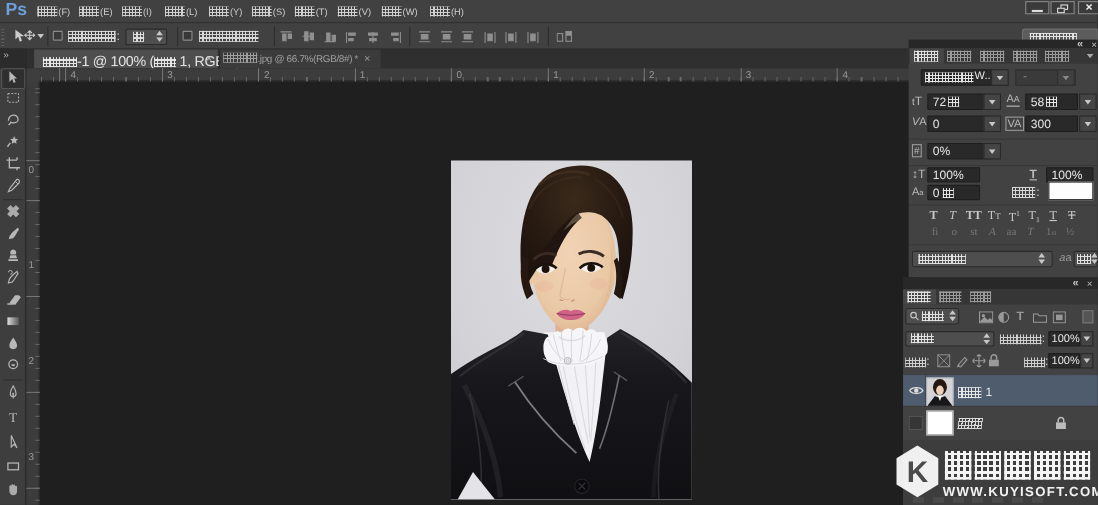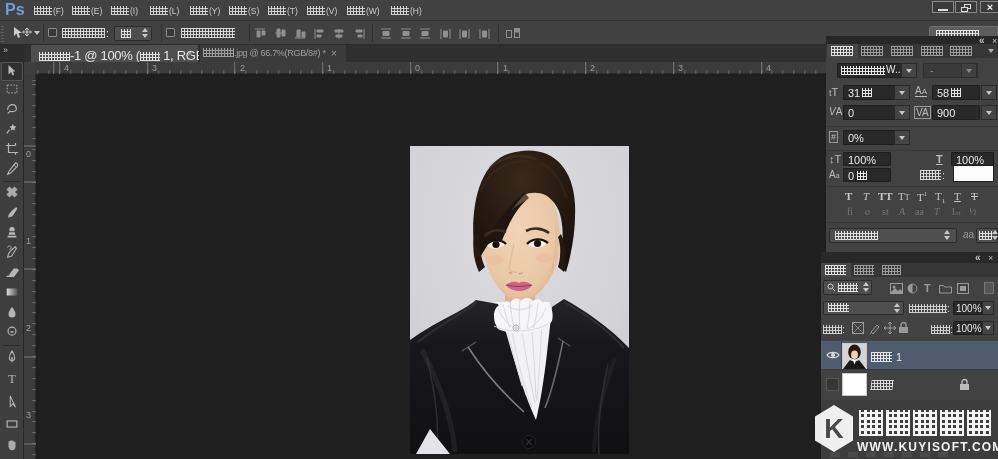--- a/index.html
+++ b/index.html
@@ -332,38 +332,38 @@
 <s class="z a" style="left:841px;top:66px;width:44px;height:9px;color:#e6e6e6"></s>
 <div class="a" style="left:886px;top:64px;font-size:10px;color:#e6e6e6">W...</div>
 <div class="a" style="left:901px;top:63px;width:16px;height:15px;background:#454545;border:1px solid #292929"></div>
 <span class="car" style="left:906px;top:69px"></span>
 <div class="a" style="left:923px;top:63px;width:55px;height:15px;background:#3a3a3a;border:1px solid #303030"></div>
 <div class="a" style="left:930px;top:64px;font-size:11px;color:#888">-</div>
 <div class="a" style="left:961px;top:63px;width:16px;height:15px;background:#404040;border:1px solid #2e2e2e"></div>
 <span class="car" style="left:966px;top:69px;border-top-color:#888"></span>
 <div class="a" style="left:829px;top:86px;font-size:11px;color:#bbb"><i style="font-style:normal;font-size:9px">t</i>T</div>
 <div class="dd" style="left:843px;top:85px;width:58px;height:15px"></div>
-<div class="a t11" style="left:848px;top:87px;color:#e6e6e6">31 </div>
+<div class="a t11" style="left:848px;top:87px;color:#e6e6e6">72 </div>
 <s class="z a" style="left:862px;top:88px;width:10px;height:9px;color:#e6e6e6"></s>
 <div class="a" style="left:894px;top:85px;width:16px;height:15px;background:#454545;border:1px solid #292929"></div>
 <span class="car" style="left:899px;top:91px"></span>
 <div class="a" style="left:915px;top:85px;font-size:10px;color:#bbb;border-bottom:1px solid #bbb">A<i style="font-style:normal;font-size:8px">A</i></div>
 <div class="dd" style="left:932px;top:85px;width:48px;height:15px"></div>
 <div class="a t11" style="left:937px;top:87px;color:#e6e6e6">58 </div>
 <s class="z a" style="left:951px;top:88px;width:10px;height:9px;color:#e6e6e6"></s>
 <div class="a" style="left:981px;top:85px;width:16px;height:15px;background:#454545;border:1px solid #292929"></div>
 <span class="car" style="left:986px;top:91px"></span>
 <div class="a" style="left:829px;top:106px;font-size:10px;color:#bbb;font-style:italic">V<i style="font-style:normal">A</i></div>
 <div class="dd" style="left:843px;top:105px;width:58px;height:15px"></div>
 <div class="a t11" style="left:848px;top:107px;color:#e6e6e6">0</div>
 <div class="a" style="left:894px;top:105px;width:16px;height:15px;background:#454545;border:1px solid #292929"></div>
 <span class="car" style="left:899px;top:111px"></span>
 <div class="a" style="left:914px;top:106px;font-size:10px;color:#bbb;border:1px solid #999;padding:0 1px">VA</div>
 <div class="dd" style="left:932px;top:105px;width:48px;height:15px"></div>
-<div class="a t11" style="left:937px;top:107px;color:#e6e6e6">900</div>
+<div class="a t11" style="left:937px;top:107px;color:#e6e6e6">300</div>
 <div class="a" style="left:981px;top:105px;width:16px;height:15px;background:#454545;border:1px solid #292929"></div>
 <span class="car" style="left:986px;top:111px"></span>
 <div class="a" style="left:826px;top:126px;width:172px;height:1px;background:#383838"></div>
 <div class="a" style="left:829px;top:131px;font-size:9px;color:#bbb;border:1px solid #999;padding:0 1px">#</div>
 <div class="dd" style="left:843px;top:130px;width:58px;height:15px"></div>
 <div class="a t11" style="left:848px;top:132px;color:#e6e6e6">0%</div>
 <div class="a" style="left:894px;top:130px;width:16px;height:15px;background:#454545;border:1px solid #292929"></div>
 <span class="car" style="left:899px;top:136px"></span>
 <div class="a" style="left:826px;top:150px;width:172px;height:1px;background:#383838"></div>
 <div class="a" style="left:829px;top:153px;font-size:11px;color:#bbb">↕T</div>

